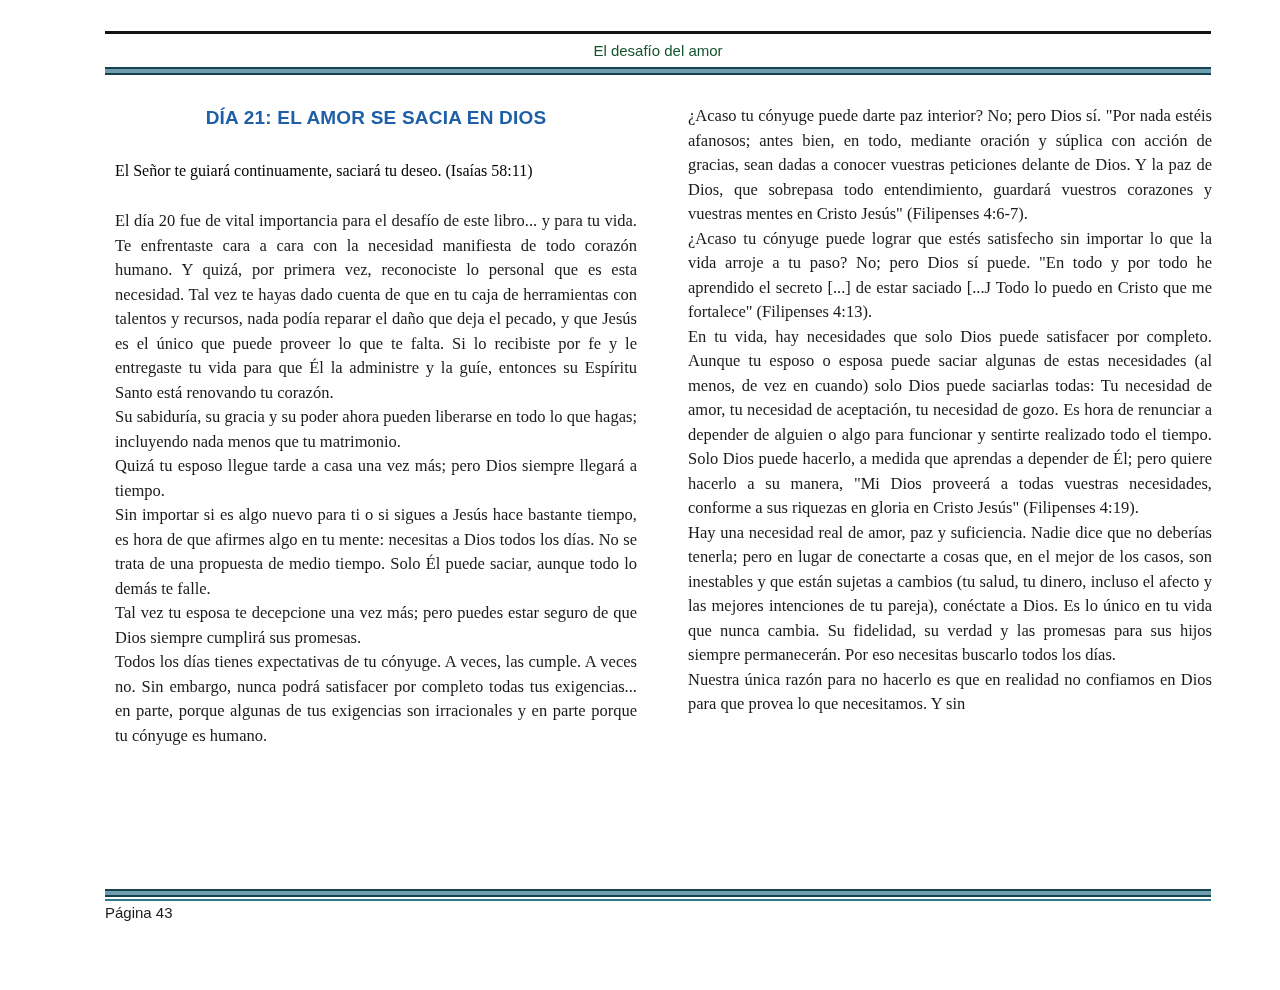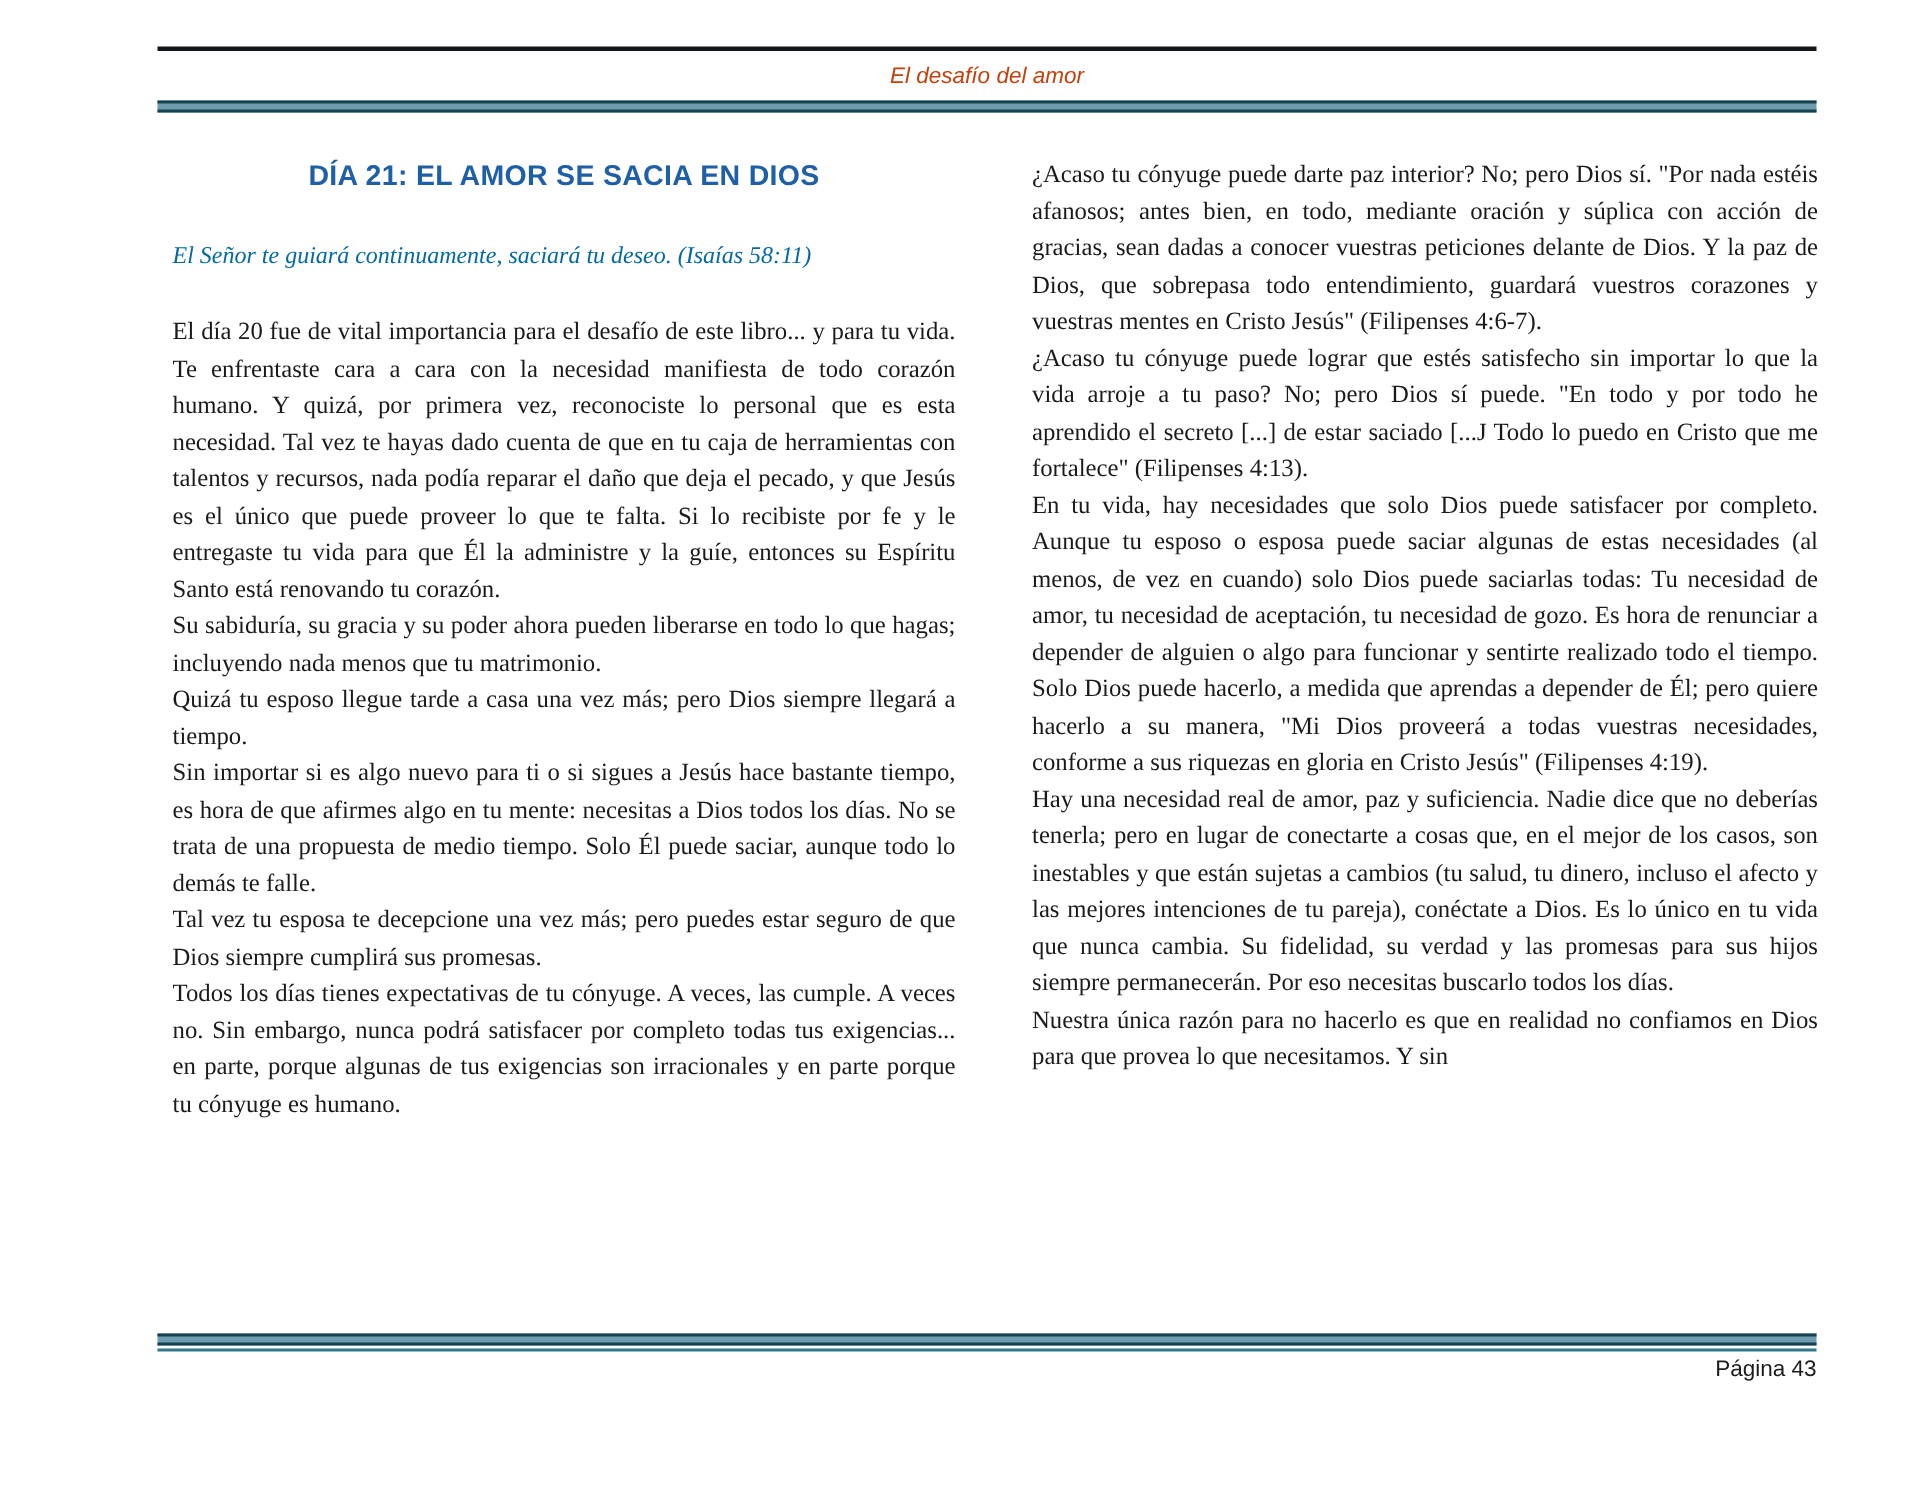--- a/index.html
+++ b/index.html
@@ -22,22 +22,21 @@
     background: #121517;
   }
   .header-title {
     position: absolute;
     left: 105px;
     width: 1106px;
     top: 42px;
     text-align: center;
     font-family: "Liberation Sans", sans-serif;
     font-size: 15px;
-    color: #c2410c;
-    font-style: italic;
+    color: #14532d;
   }
   .header-rule {
     position: absolute;
     left: 105px;
     width: 1106px;
     top: 67px;
     height: 4px;
     background: #6f9cae;
     border-top: 2px solid #16414f;
     border-bottom: 2px solid #16414f;
@@ -59,21 +58,21 @@
     width: 1106px;
     top: 899px;
     height: 2px;
     background: #2e7889;
   }
   .footer-label {
     position: absolute;
     left: 105px;
     width: 1106px;
     top: 904px;
-    text-align: right;
+    text-align: left;
     font-family: "Liberation Sans", sans-serif;
     font-size: 15px;
     color: #1c1c1c;
   }
   
   .doc-heading {
     position: absolute;
     left: 115px;
     width: 522px;
     top: 107px;
@@ -82,23 +81,22 @@
     font-weight: bold;
     font-size: 19px;
     color: #1f5fa8;
     letter-spacing: 0.2px;
   }
   .doc-verse {
     position: absolute;
     left: 115px;
     width: 522px;
     top: 162px;
-    font-style: italic;
     font-size: 16px;
-    color: #0369a1;
+    color: #000000;
   }
   .column {
     position: absolute;
     font-size: 16.5px;
     line-height: 24.5px;
     text-align: justify;
     overflow: hidden;
   }
   .column p { margin: 0; padding: 0; }
   .col-left {

